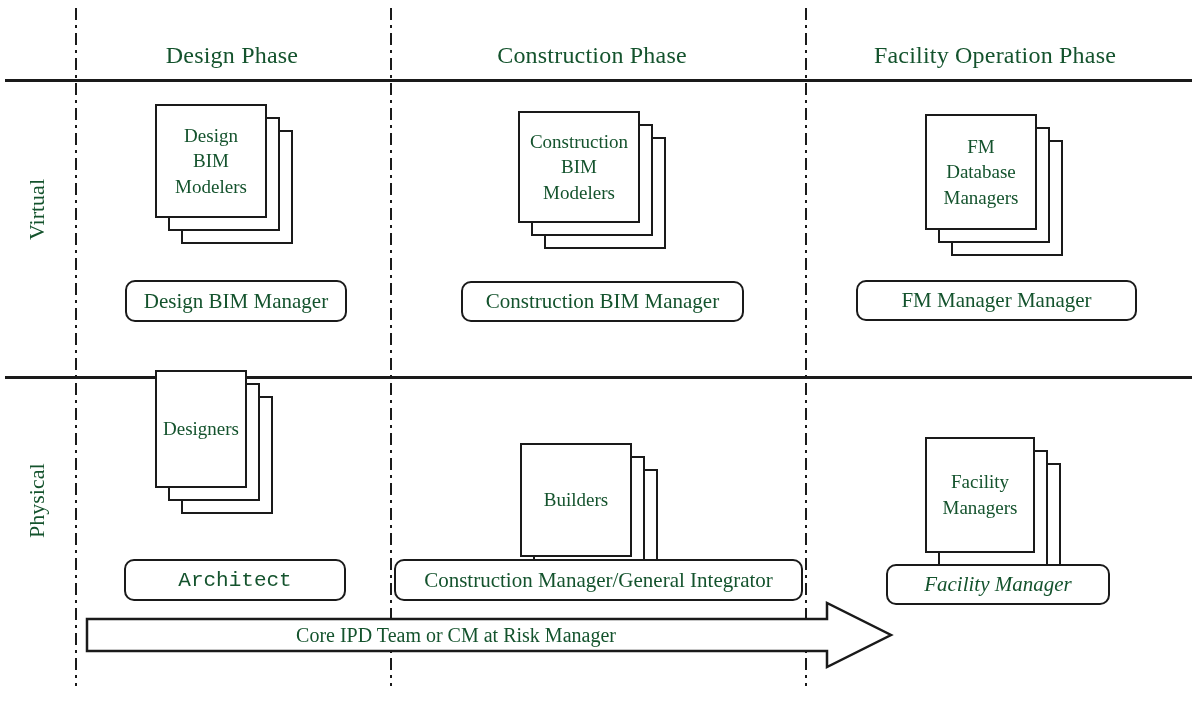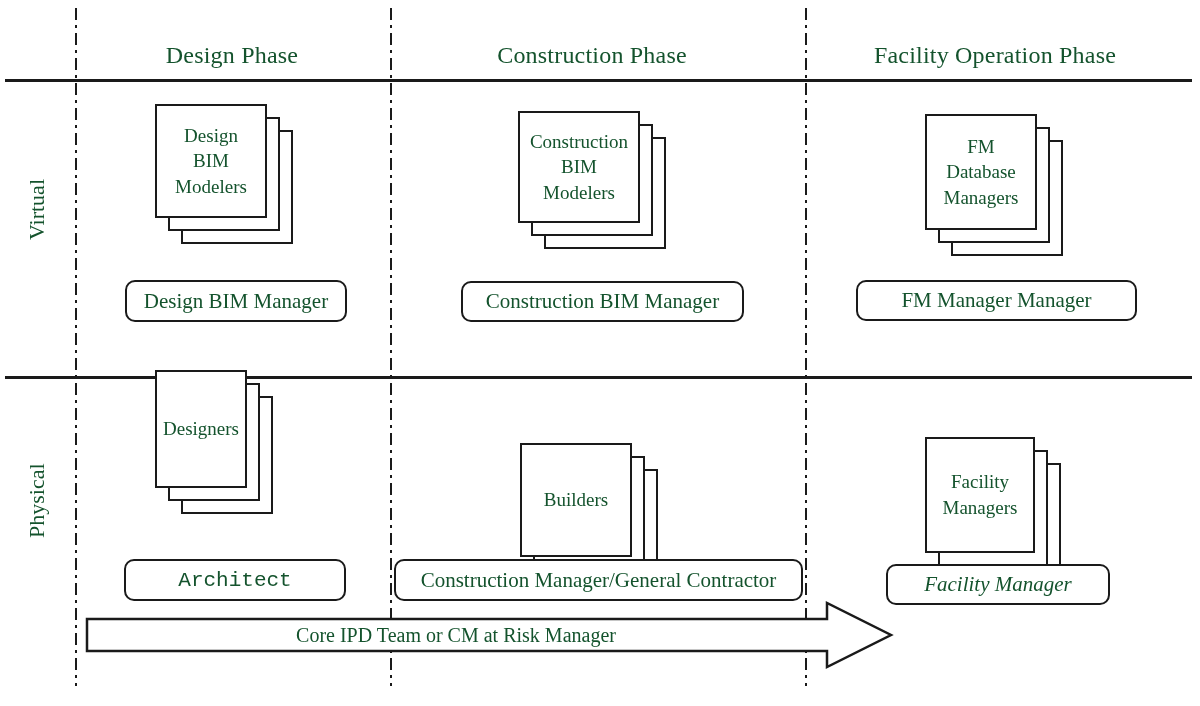--- a/index.html
+++ b/index.html
@@ -130,21 +130,21 @@
     <div class="sheet front">
       <span>Facility
 Managers</span>
     </div>
   </div>
 
   <div class="mbox" style="left:124px;top:559px;width:222px;height:42px;font-family:Liberation Mono, monospace;">
     <span>Architect</span>
   </div>
   <div class="mbox" style="left:394px;top:559px;width:409px;height:42px;">
-    <span>Construction Manager/General Contractor</span>
+    <span>Construction Manager/General Integrator</span>
   </div>
   <div class="mbox" style="left:886px;top:564px;width:224px;height:41px;font-style:italic;">
     <span>Facility Manager</span>
   </div>
 
   <div class="big-arrow" style="left:85px;top:600px;padding-left:32px;">
     <svg width="810" height="70" viewBox="0 0 810 70">
       <polygon points="2,19 742,19 742,3 806,35 742,67 742,51 2,51" fill="#ffffff" stroke="#1a1a1a" stroke-width="2.5"></polygon>
     </svg>
     <div class="arrow-label">Core IPD Team or CM at Risk Manager</div>

